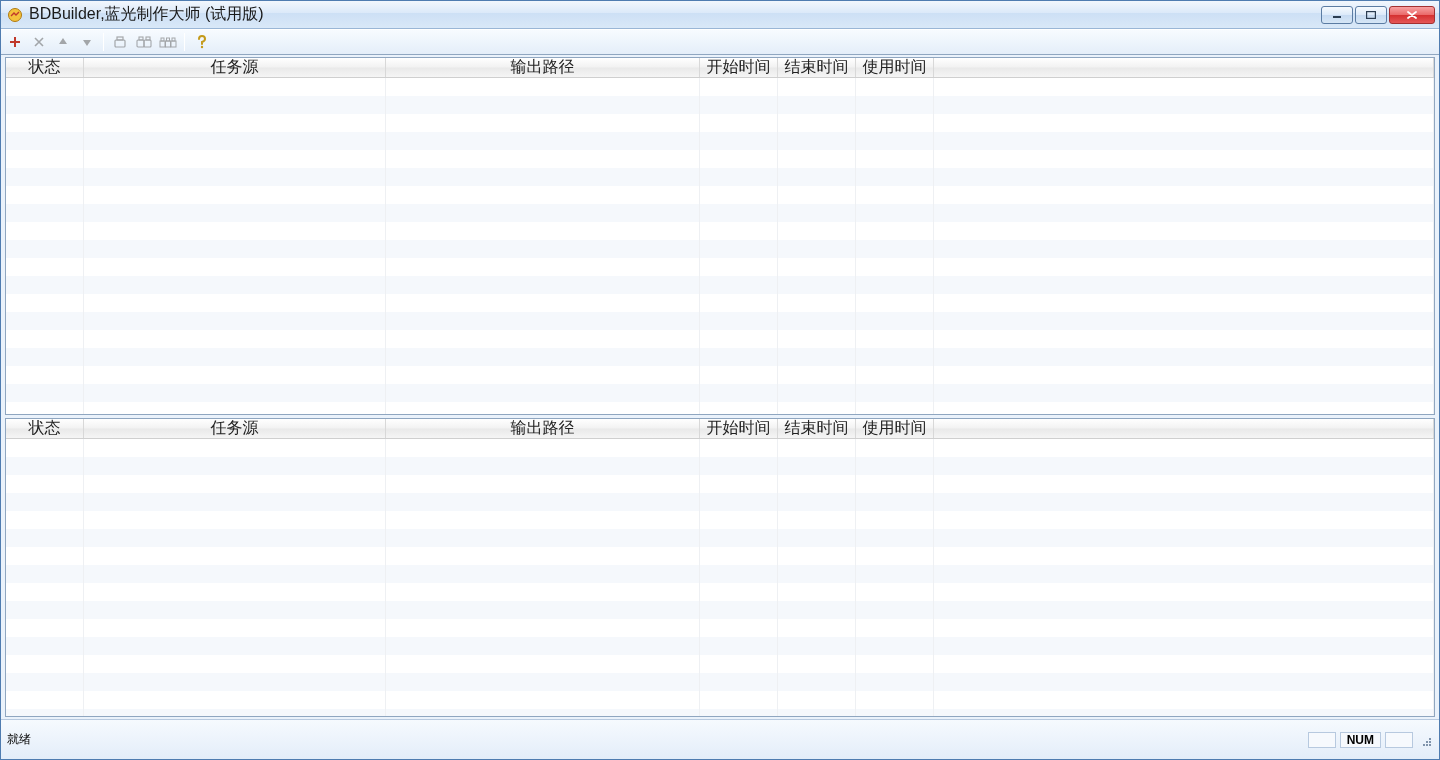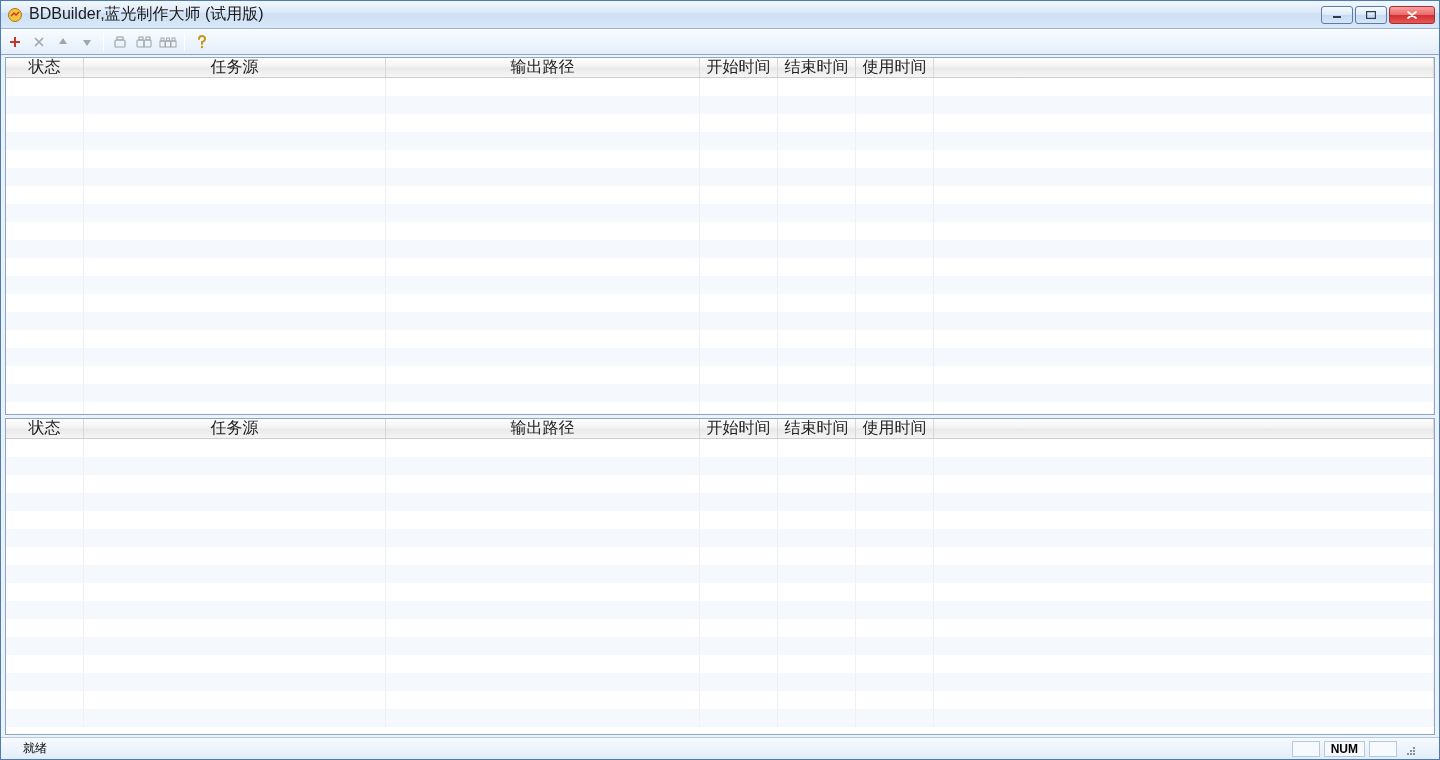--- a/index.html
+++ b/index.html
@@ -49,21 +49,21 @@
 
 .c0 { width: 78px; }
 .c1 { width: 302px; }
 .c2 { width: 314px; font-family: Liberation Mono, monospace; }
 .c3 { width: 78px; }
 .c4 { width: 78px; }
 .c5 { width: 78px; }
 .c6 { flex: 1; }
 
 
-.statusbar { height: 22px; background: linear-gradient(to bottom,#f6fafe,#e3edf9); border-top: 1px solid #b7c9df; display: flex; align-items: center; padding: 0 22px; font-size: 12px; }
+.statusbar { height: 40px; background: linear-gradient(to bottom,#f6fafe,#e3edf9); border-top: 1px solid #b7c9df; display: flex; align-items: center; padding: 0 6px; font-size: 12px; }
 .statusbar .left { flex: 1; }
 .statusbar .pane { border: 1px solid #b7c9df; background: #f6f9fd; height: 16px; line-height: 14px; padding: 0 6px; margin-left: 4px; }
 .statusbar .pane.wide { min-width: 28px; }
 .statusbar .pane.narrow { min-width: 34px; font-weight: bold; }
 .statusbar .grip { width: 16px; height: 16px; margin-left: 4px; display: flex; align-items: flex-end; justify-content: flex-end; }
 </style>
 </head>
 <body>
 
 <div class="window">

